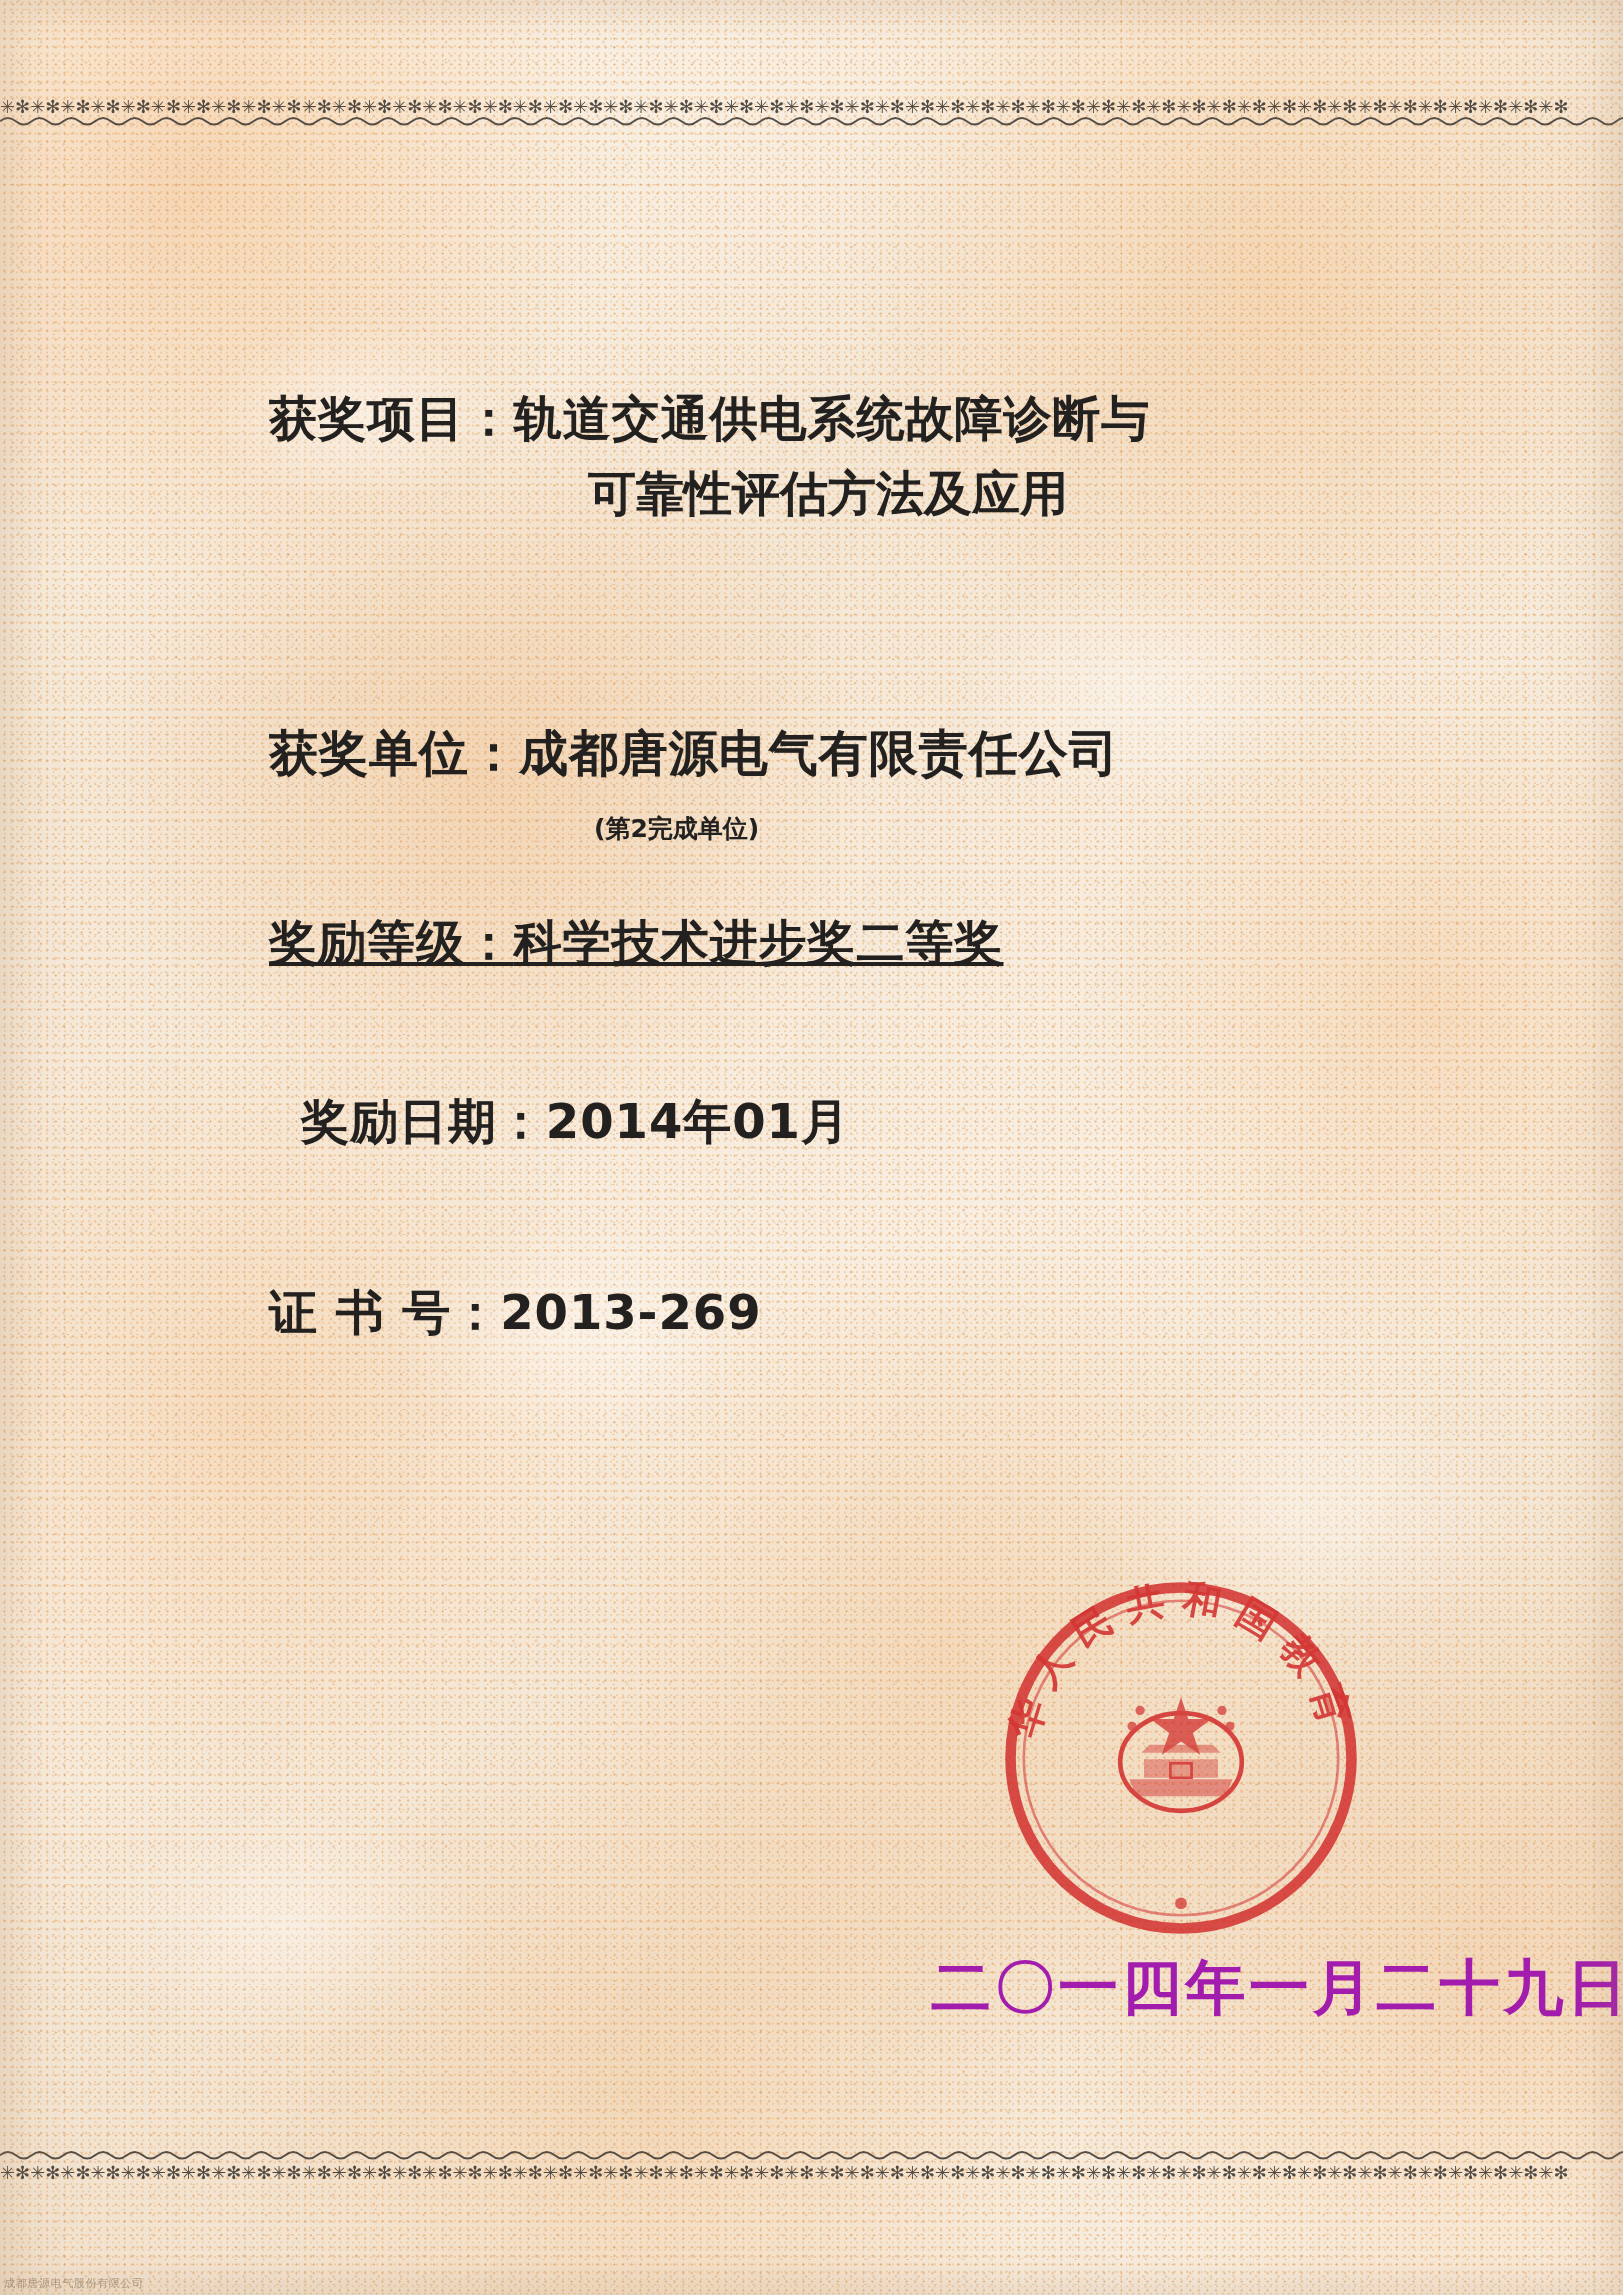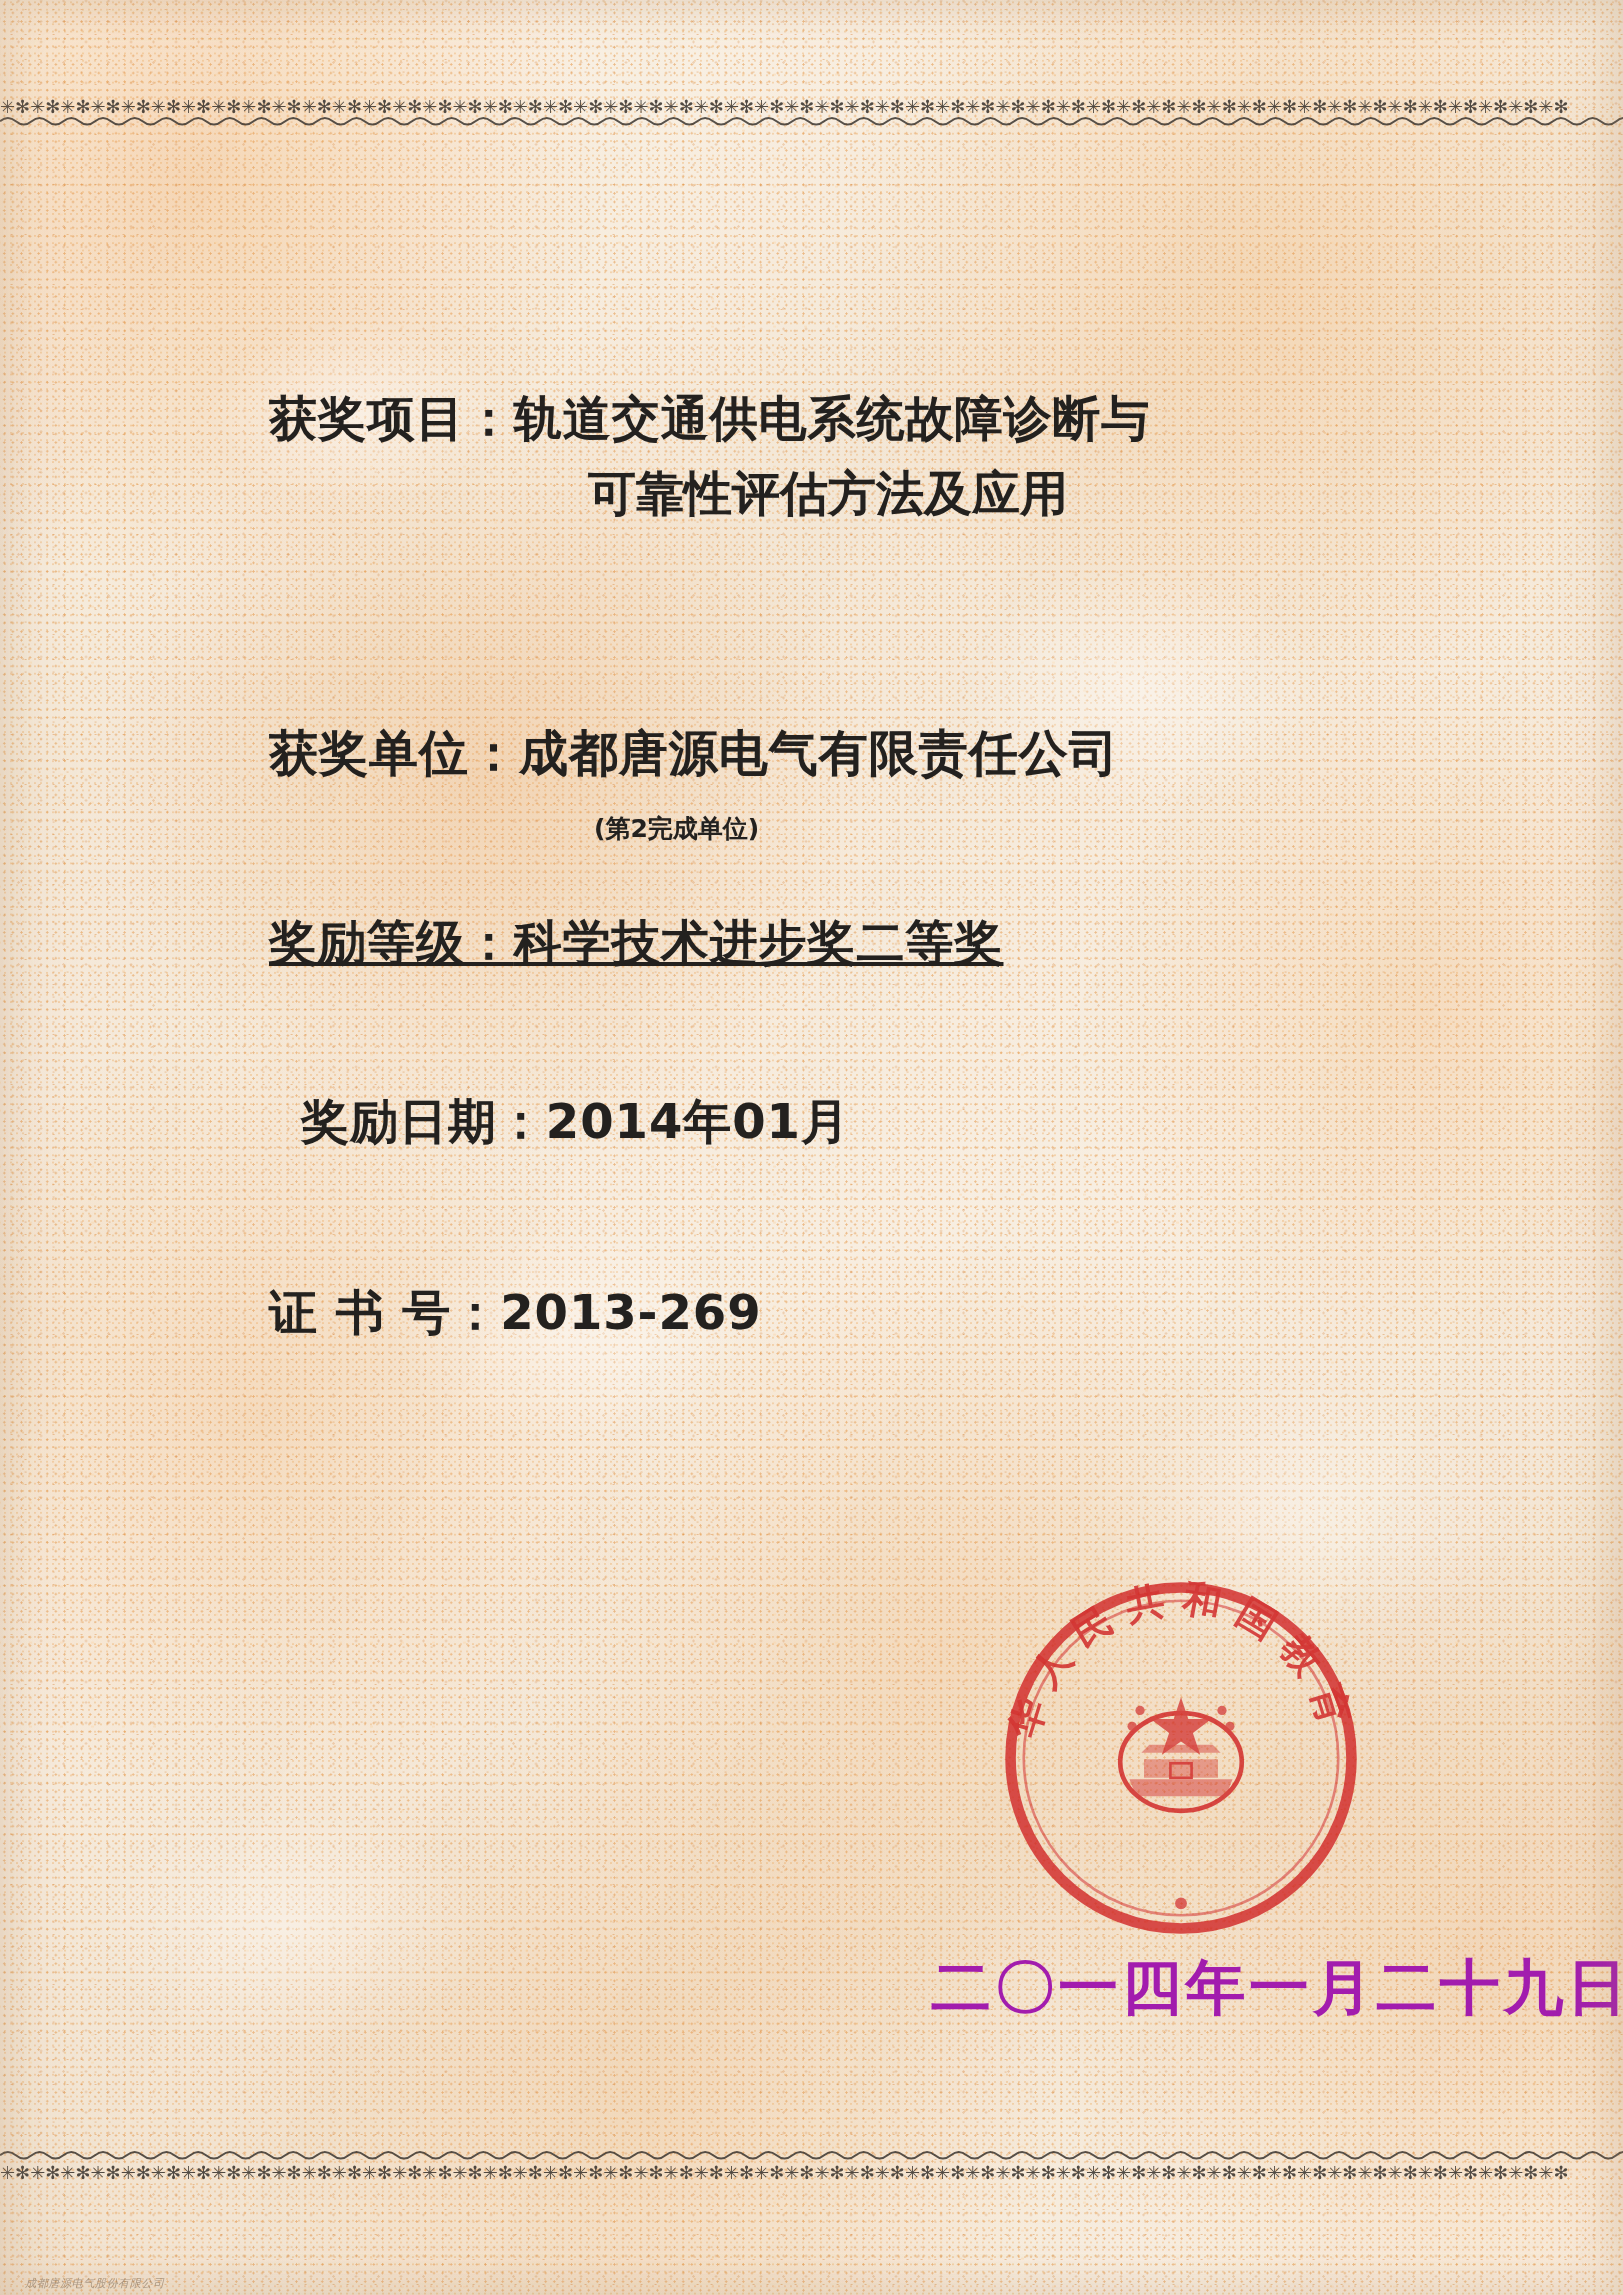--- a/index.html
+++ b/index.html
@@ -178,27 +178,26 @@
     font-size: 60px;
     color: #a21caf;
     font-weight: 700;
     letter-spacing: 0.06em;
     white-space: nowrap;
     font-family: "DejaVu Sans", "Liberation Sans", sans-serif;
   }
 
   .watermark {
     position: absolute;
-    left: 25px;
+    left: 4px;
     bottom: 4px;
     font-size: 11.2px;
     color: rgba(120,100,80,0.55);
     letter-spacing: 0.04em;
     font-family: "DejaVu Sans", sans-serif;
-    font-style: italic;
   }
 
   
   .scan-tint {
     position: absolute;
     inset: 0;
     pointer-events: none;
     background: linear-gradient(115deg, rgba(255,250,240,0.10), rgba(245,225,200,0.08) 45%, rgba(255,252,245,0.12));
     mix-blend-mode: multiply;
     opacity: 0.5;

